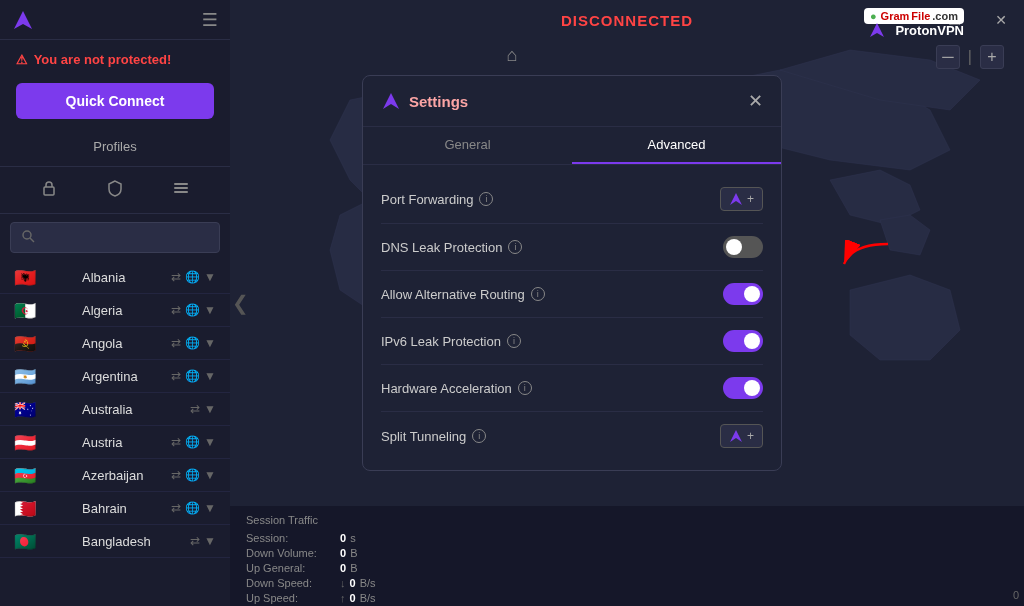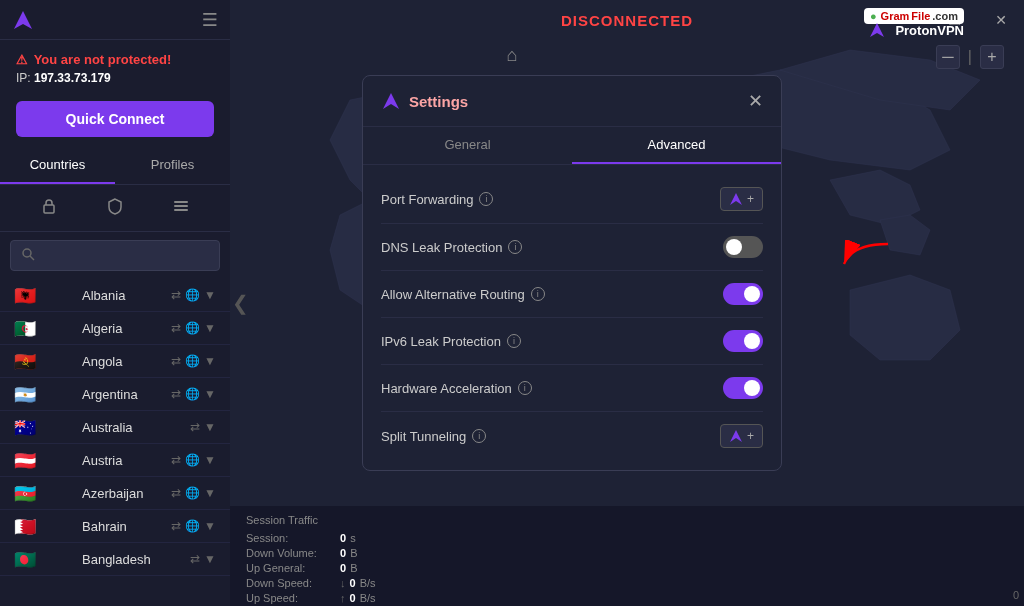--- a/index.html
+++ b/index.html
@@ -595,30 +595,25 @@
       </svg>
     </span>
     <span class="hamburger">☰</span>
   </div>
 
   <div class="protection-status">
     <div class="not-protected">
       <span>⚠</span>
       <span>You are not protected!</span>
     </div>
-    <div class="ip-display">
-      <span>IP:</span>
-      <span style="font-weight:700;color:#fff;">197.33.73.179</span>
-    </div>
   </div>
 
   <button class="quick-connect-btn">Quick Connect</button>
 
   <div class="tabs-row">
-    <button class="tab-btn active">Countries</button>
     <button class="tab-btn">Profiles</button>
   </div>
 
   <div class="icon-row">
     <button class="icon-btn">
       <svg width="18" height="18" viewBox="0 0 18 18" fill="none">
         <rect x="4" y="8" width="10" height="8" rx="1" stroke="#888" stroke-width="1.5"></rect>
         <path d="M6 8V6a3 3 0 0 1 6 0v2" stroke="#888" stroke-width="1.5"></path>
       </svg>
     </button>

